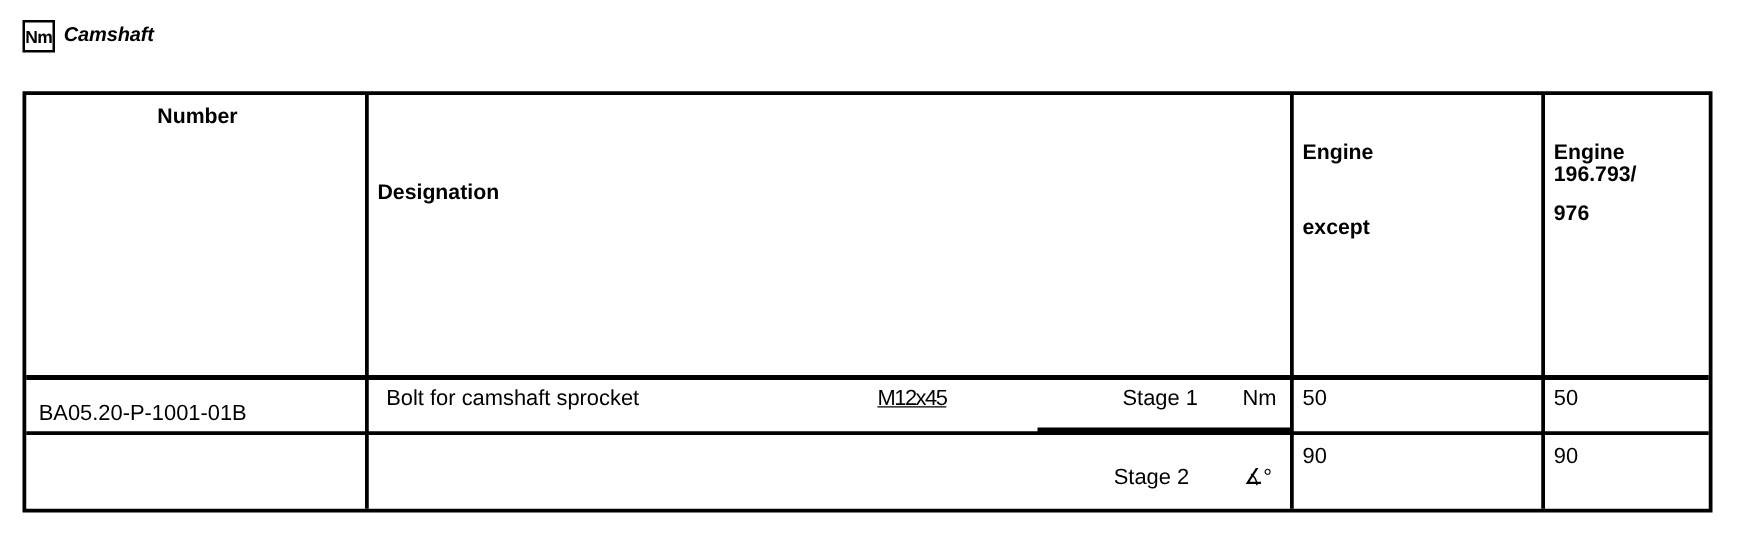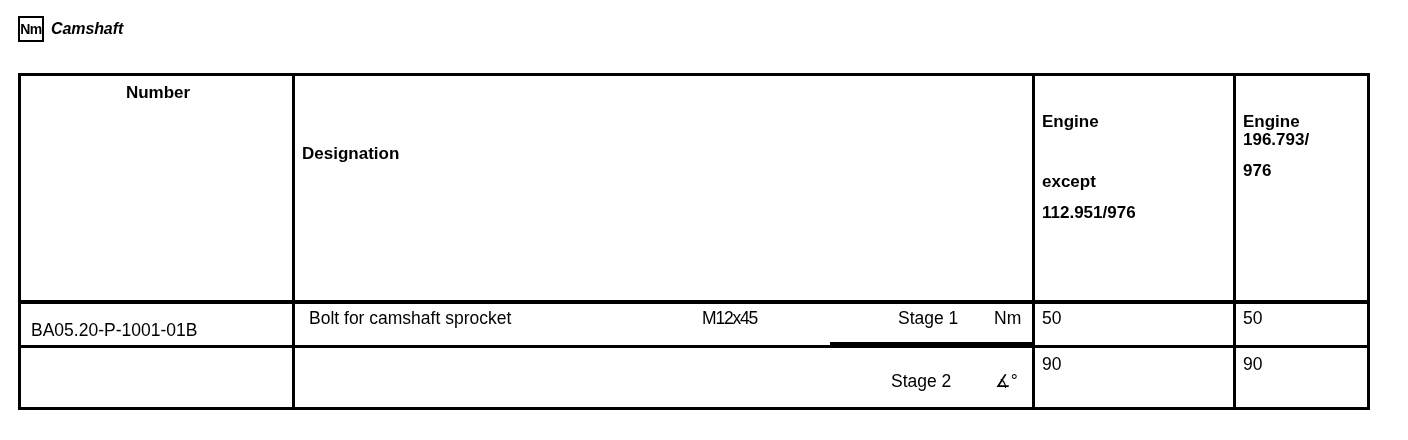--- a/index.html
+++ b/index.html
@@ -124,20 +124,21 @@
     height: 24px;
   }
   #desig-name {
     position: absolute;
     left: 7px; top: 0;
   }
   #desig-thread {
     position: absolute;
     left: 400px; top: 0;
     letter-spacing: -1.2px;
+    text-decoration: underline;
   }
   #stage1-label {
     position: absolute;
     left: 596px; top: 0;
   }
   #stage1-unit {
     position: absolute;
     left: 692px; top: 0;
   }
   #stage2-row {
@@ -182,21 +183,20 @@
 
   <div class="cell hdr" id="hdr-number">Number</div>
 
   <div class="cell hdr" id="hdr-designation">Designation</div>
 
   <div class="cell hdr" id="hdr-engine-a">
     <span class="l1">Engine</span>
     <span class="gap"></span>
     <span class="l1">except</span>
     <span class="gap"></span>
-    <span class="l2">112.951/976</span>
   </div>
 
   <div class="cell hdr" id="hdr-engine-b">
     <span class="l1">Engine</span>
     <span class="l2">196.793/</span>
     <span class="gap"></span>
     <span class="l2">976</span>
   </div>
 
   <div class="cell body-txt" id="cell-number">BA05.20-P-1001-01B</div>

